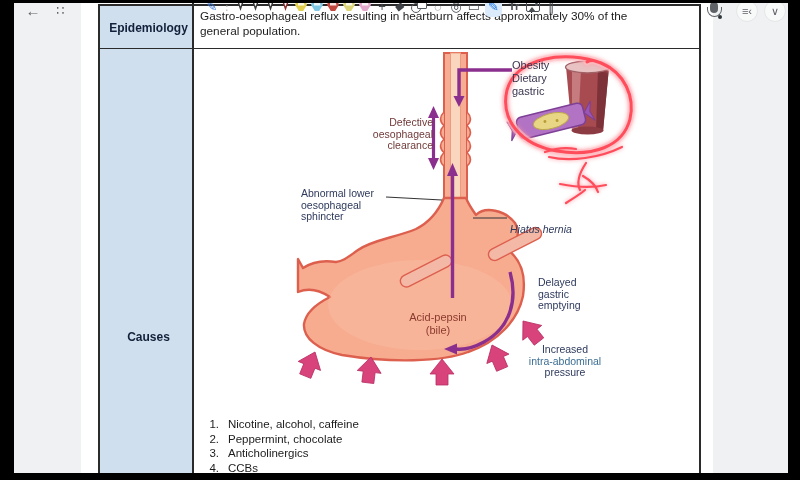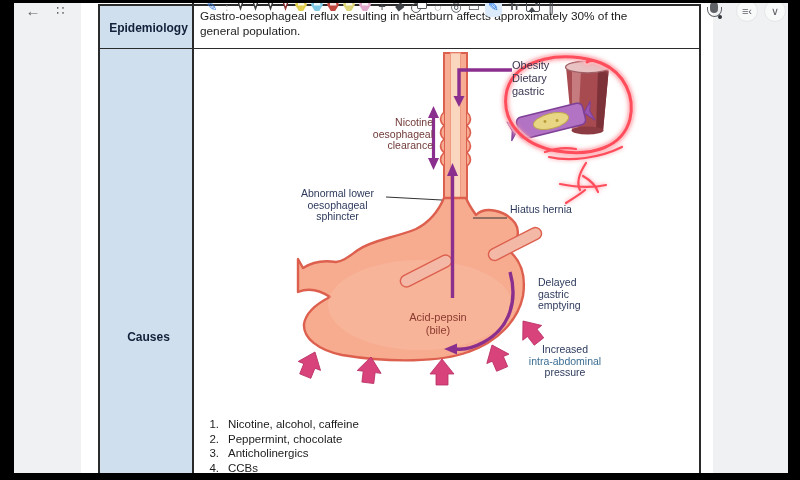--- a/index.html
+++ b/index.html
@@ -64,24 +64,24 @@
   .cell-blue{position:absolute;left:99px;top:5px;width:93px;height:475px;background:#cfdfee;z-index:5;}
   .rowhdr{position:absolute;left:99px;width:99px;text-align:center;font-weight:bold;font-size:12px;color:#13203a;z-index:7;}
   .epi-text{position:absolute;left:200px;top:9px;width:468px;font-size:11.8px;line-height:15px;color:#1c1c1c;z-index:7;}
 
   
   .dlab{position:absolute;z-index:12;font-size:10.5px;line-height:11.5px;}
   .dlab div{white-space:nowrap;}
   .navy{color:#2e3a5c;}
   .lbl-obesity{left:512px;top:59px;font-size:11px;line-height:13px;color:#3a3650;}
   .lbl-defective{left:353px;top:117px;width:80px;text-align:right;color:#703a38;}
-  .lbl-abnormal{left:301px;top:188px;text-align:center;}
+  .lbl-abnormal{left:301px;top:188px;}
   .lbl-bullets{left:306px;top:226px;color:#6e3742;line-height:12px;}
   .lbl-bullets div:nth-child(3){padding-left:10px;}
-  .lbl-hiatus{left:510px;top:204px;}
+  .lbl-hiatus{left:510px;top:224px;font-style:italic;}
   .lbl-delayed{left:538px;top:277px;}
   .lbl-acid{left:395px;top:311px;width:86px;text-align:center;color:#8a3a30;font-size:11px;line-height:12.5px;}
   .lbl-increased{left:513px;top:344px;width:104px;text-align:center;}
   .lbl-increased div:nth-child(2){color:#3c6e93;}
 
   
   .causes-intro{position:absolute;left:200px;top:403px;font-size:11.5px;font-weight:bold;color:#111;z-index:7;}
   .causes-list{position:absolute;left:200px;top:417px;z-index:7;}
   .cl-row{display:flex;font-size:11.5px;color:#1c1c1c;height:14.6px;align-items:center;}
   .cl-num{width:28px;text-align:right;padding-right:9px;}
@@ -223,21 +223,21 @@
       </g>
     </g>
   </svg>
 
   <div class="dlab lbl-obesity">
     <div>Obesity</div>
     <div>Dietary</div>
     <div>gastric</div>
   </div>
   <div class="dlab lbl-defective">
-    <div>Nicotine</div>
+    <div>Defective</div>
     <div>oesophageal</div>
     <div>clearance</div>
   </div>
   <div class="dlab navy lbl-abnormal">
     <div>Abnormal lower</div>
     <div>oesophageal</div>
     <div>sphincter</div>
   </div>
   <div class="dlab navy lbl-hiatus">
     <div>Hiatus hernia</div>

